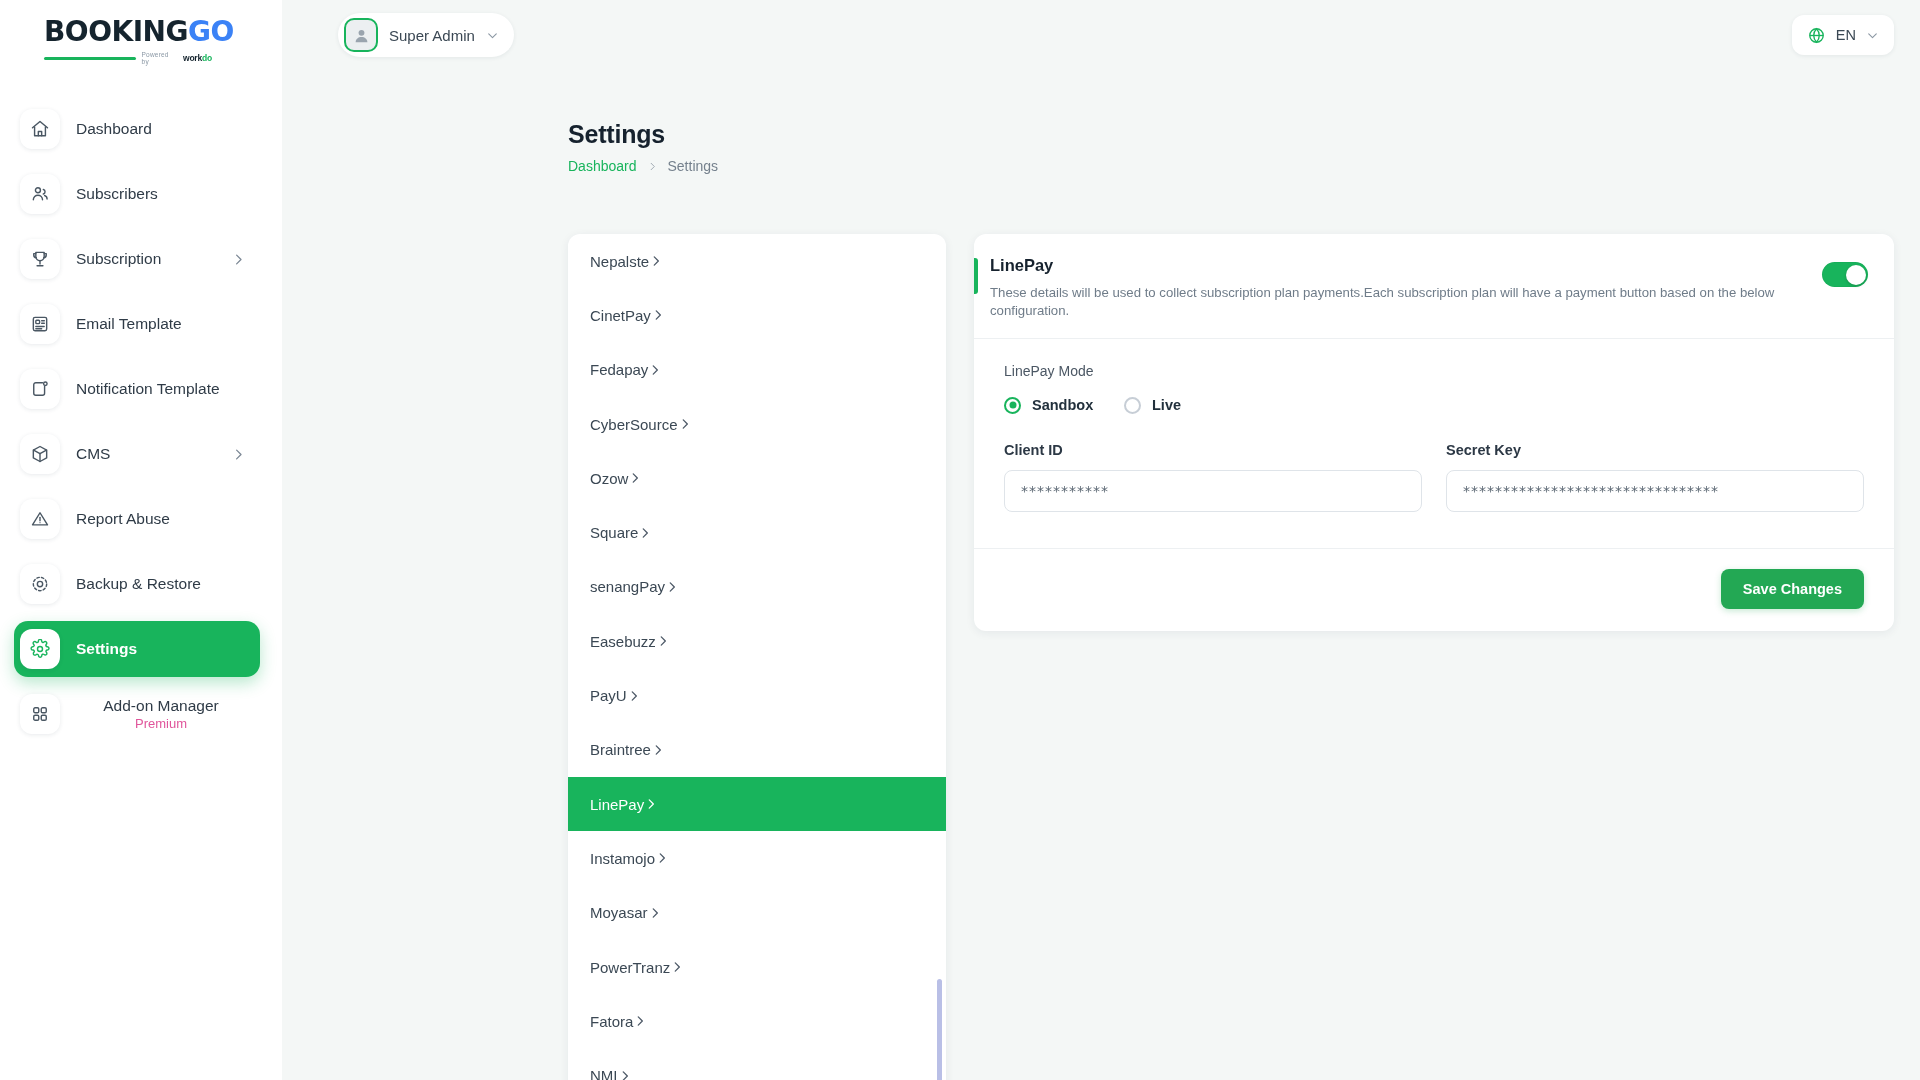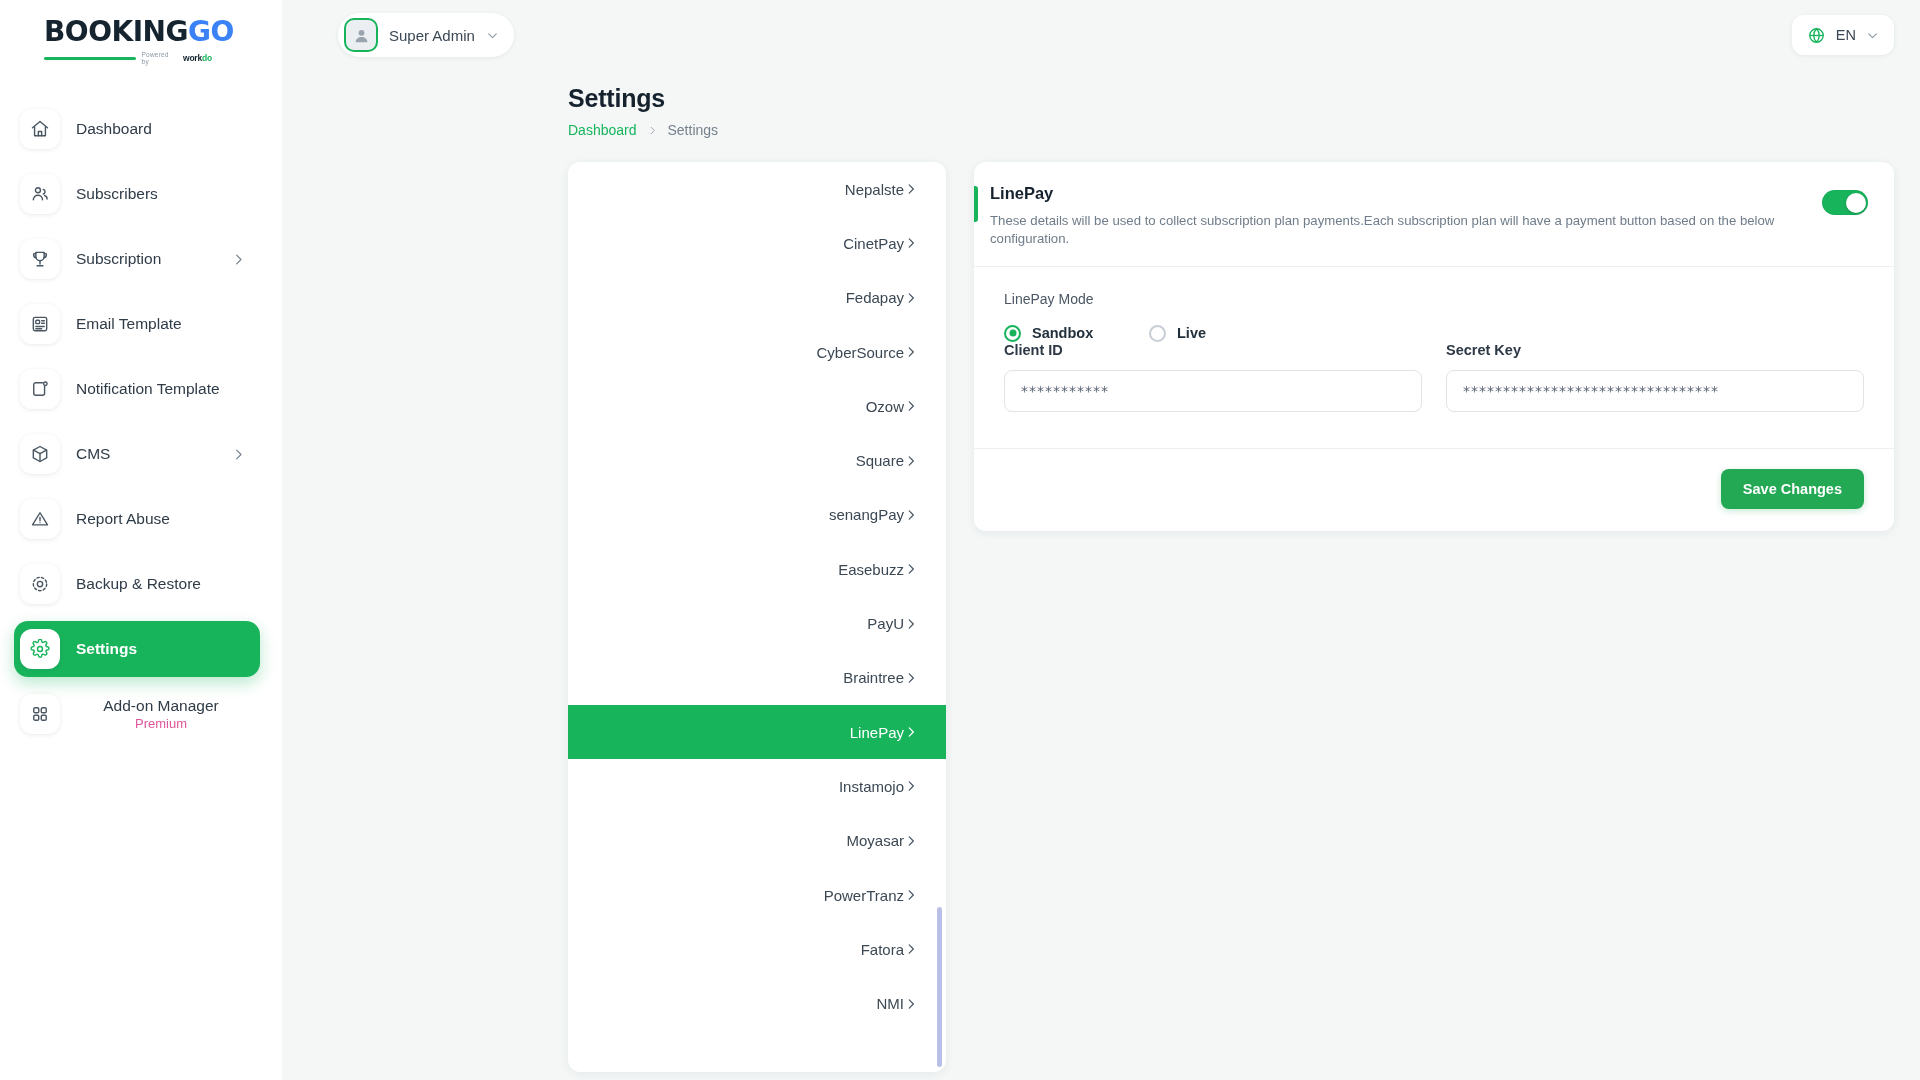--- a/index.html
+++ b/index.html
@@ -48,21 +48,21 @@
     stroke-linecap:round; stroke-linejoin:round;}
   .nav-item.active{ background:#18b45c; box-shadow:0 6px 16px rgba(24,180,92,.30); }
   .nav-item.active .nav-label{ color:#ffffff; font-weight:700; }
   .nav-item.active .nav-ico svg{ stroke:#18b45c; }
   .nav-item.stacked{ align-items:center; }
   .nav-item.stacked .nav-label{ text-align:left; }
   .nav-item.stacked .nav-textcol{ display:flex; flex-direction:column; align-items:center;
      flex:1; }
 
   
-  .main{ flex:1; height:1080px; display:flex; flex-direction:column; min-width:0; }
+  .main{ flex:1; height:1080px; display:flex; flex-direction:column; min-width:0;gap:36px; }
 
   .topbar{
     height:70px; flex:0 0 70px; display:flex; align-items:center;
     padding:0 26px 0 56px; background:#f4f7f6;
   }
   .user-pill{
     display:flex; align-items:center; gap:11px; height:44px; padding:0 15px 0 6px;
     background:#ffffff; border-radius:26px; box-shadow:0 1px 4px rgba(26,46,64,.08);
     cursor:pointer;
   }
@@ -96,21 +96,21 @@
   }
 
   
   .gw-card{
     width:378px; flex:0 0 378px; background:#ffffff; border-radius:12px;
     box-shadow:0 2px 10px rgba(26,46,64,.07);
     position:relative; overflow:hidden; align-self:flex-start; height:910px;
   }
   .gw-scroll{ height:100%; overflow:hidden; position:relative; }
   .gw-item{
-    display:flex; align-items:center; justify-content:flex-end;
+    display:flex; align-items:center; justify-content:flex-start;
     height:54.3px; padding:0 28px 0 22px; cursor:pointer;
   }
   .gw-name{ font-size:15px; color:#3b4854;}
   .gw-chev{ width:14px; height:14px; stroke:#4c5866; fill:none; stroke-width:2.2;
     stroke-linecap:round; stroke-linejoin:round;}
   .gw-item.active{ background:#18b45c; }
   .gw-item.active .gw-name{ color:#ffffff;}
   .gw-item.active .gw-chev{ stroke:#ffffff;}
   .gw-track{
     position:absolute; right:2px; top:0; width:5px; height:100%;
@@ -145,33 +145,33 @@
   }
   .toggle .knob{
     position:absolute; top:2.5px; right:2.5px; width:20px; height:20px;
     border-radius:50%; background:#ffffff; box-shadow:0 1px 3px rgba(0,0,0,.22);
   }
 
   .detail-body{ padding:24px 30px 10px 30px; }
   .field-label{ font-size:14px; color:#4b5764; }
   .radio-row{ display:flex; align-items:center; gap:0; margin-top:18px; }
   .radio-opt{ display:flex; align-items:center; gap:11px; cursor:pointer; }
-  .radio-opt.first{ width:145px; }
+  .radio-opt.first{ width:120px; }
   .radio{
     width:17px; height:17px; border-radius:50%; border:2px solid #c7ced6;
     background:#ffffff; position:relative; flex:0 0 17px;
   }
   .radio.checked{ border-color:#18b45c; }
   .radio.checked::after{
     content:""; position:absolute; left:50%; top:50%; width:7px; height:7px;
     background:#18b45c; border-radius:50%; transform:translate(-50%,-50%);
   }
   .radio-lbl{ font-size:14.5px; color:#22303c; font-weight:700;}
 
-  .form-grid{ display:flex; gap:24px; }
+  .form-grid{ display:flex; gap:24px; margin-top:28px; }
   .form-col{ flex:1; min-width:0;}
   .input-label{ font-size:14.5px; color:#2c3845; font-weight:700; }
   .text-input{
     margin-top:12px; height:42px; border:1px solid #dfe4e9; border-radius:8px;
     background:#ffffff; display:flex; align-items:center; padding:0 16px;
     font-size:14px; color:#5a6672; letter-spacing:1px; overflow:hidden;
     white-space:nowrap; cursor:text;
     font-family:"DejaVu Sans", sans-serif;
   }
 

